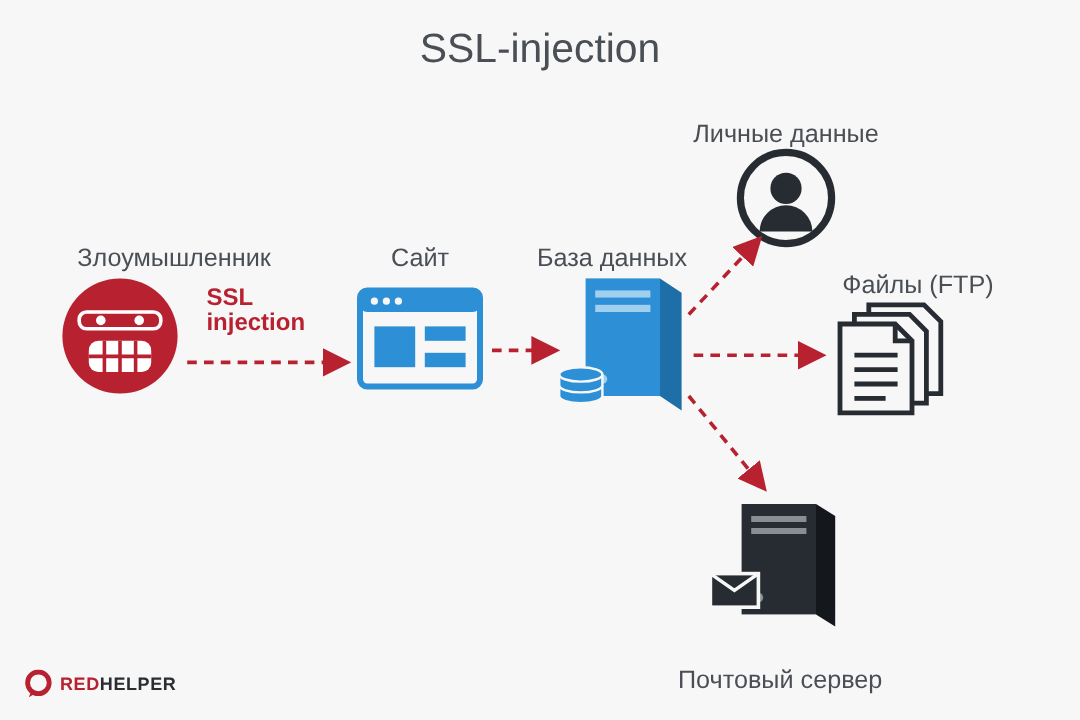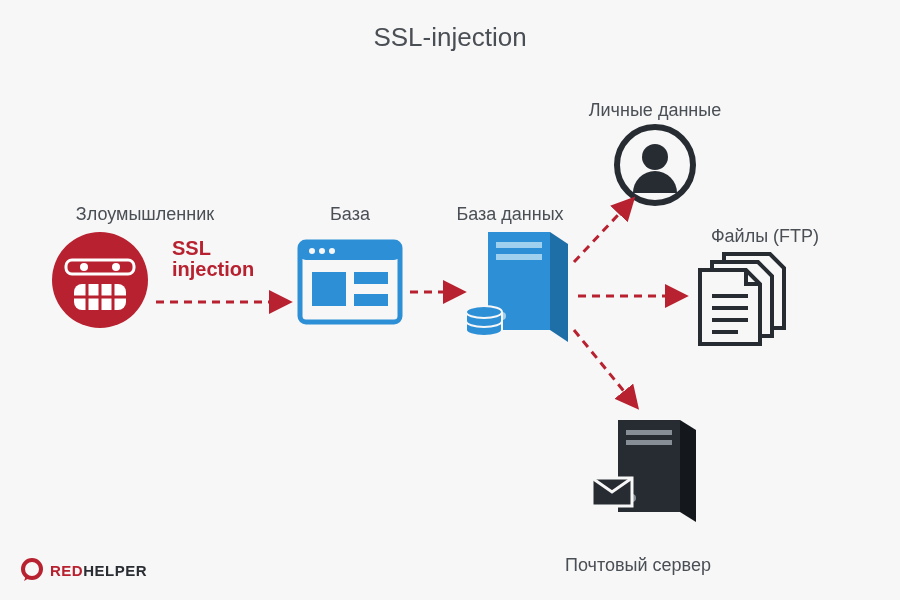--- a/index.html
+++ b/index.html
@@ -7,27 +7,27 @@
     width: 900px; height: 600px;
     background: #f7f7f7;
     font-family: "Helvetica Neue", Arial, sans-serif;
     position: relative;
     color: #3a3f44;
   }
   .title {
     position: absolute;
     top: 22px; left: 0; right: 0;
     text-align: center;
-    font-size: 26px;
+    font-size: 34px;
     font-weight: 300;
     color: #4a4f55;
   }
   .label {
     position: absolute;
-    font-size: 18px;
+    font-size: 21px;
     color: #4a4f55;
     text-align: center;
   }
   .attacker-label { top: 204px; left: 60px; width: 170px; }
   .site-label     { top: 204px; left: 310px; width: 80px; }
   .db-label       { top: 204px; left: 440px; width: 140px; }
   .personal-label { top: 100px; left: 570px; width: 170px; }
   .files-label    { top: 226px; left: 695px; width: 140px; }
   .mail-label     { top: 522px; left: 565px; width: 180px; text-align: left; margin-top: 33px; }
   .inj-label {
@@ -48,21 +48,21 @@
   .logo-text .red  { color: #b8212f; }
   .logo-text .dark { color: #2a2e33; }
   svg.stage { position: absolute; top: 0; left: 0; }
 </style>
 </head>
 <body>
 
 <div class="title">SSL-injection</div>
 
 <div class="label attacker-label">Злоумышленник</div>
-<div class="label site-label">База</div>
+<div class="label site-label">Сайт</div>
 <div class="label db-label">База данных</div>
 <div class="label personal-label">Личные данные</div>
 <div class="label files-label">Файлы (FTP)</div>
 <div class="label mail-label">Почтовый сервер</div>
 
 <div class="inj-label">
   <span>SSL</span><br>
   <span>injection</span>
 </div>
 

